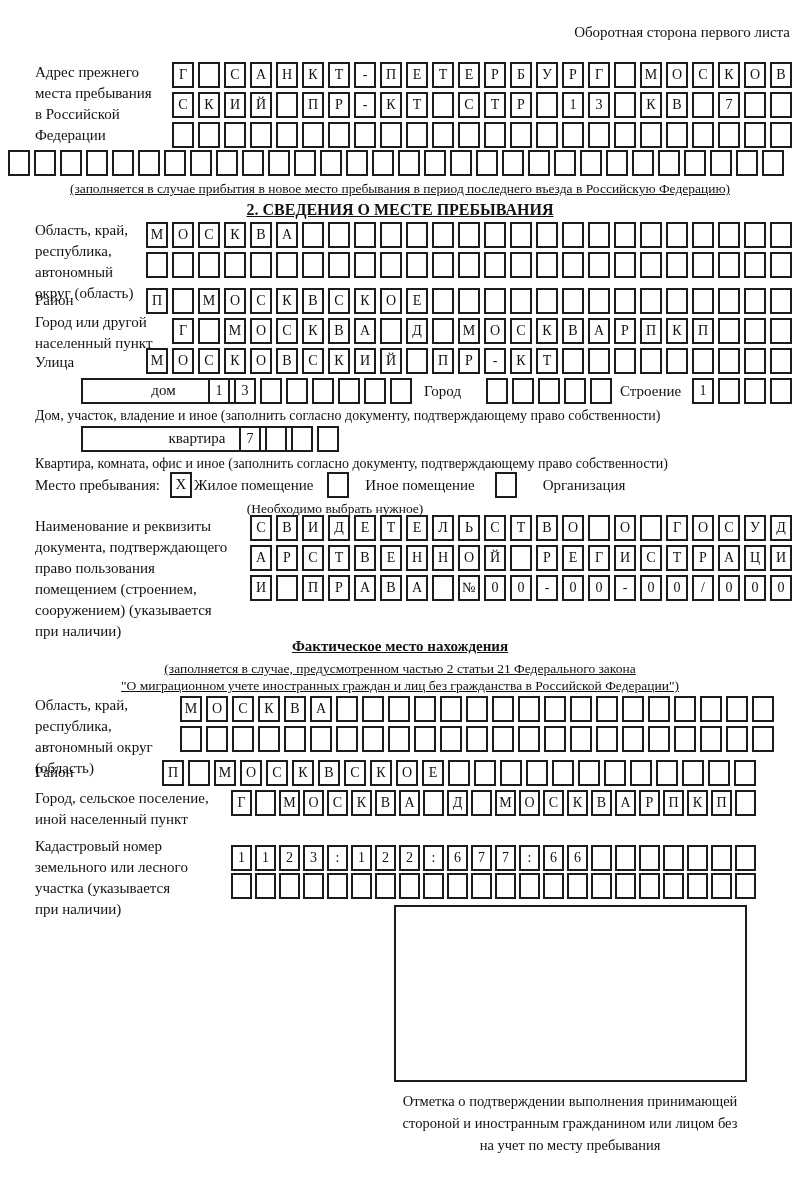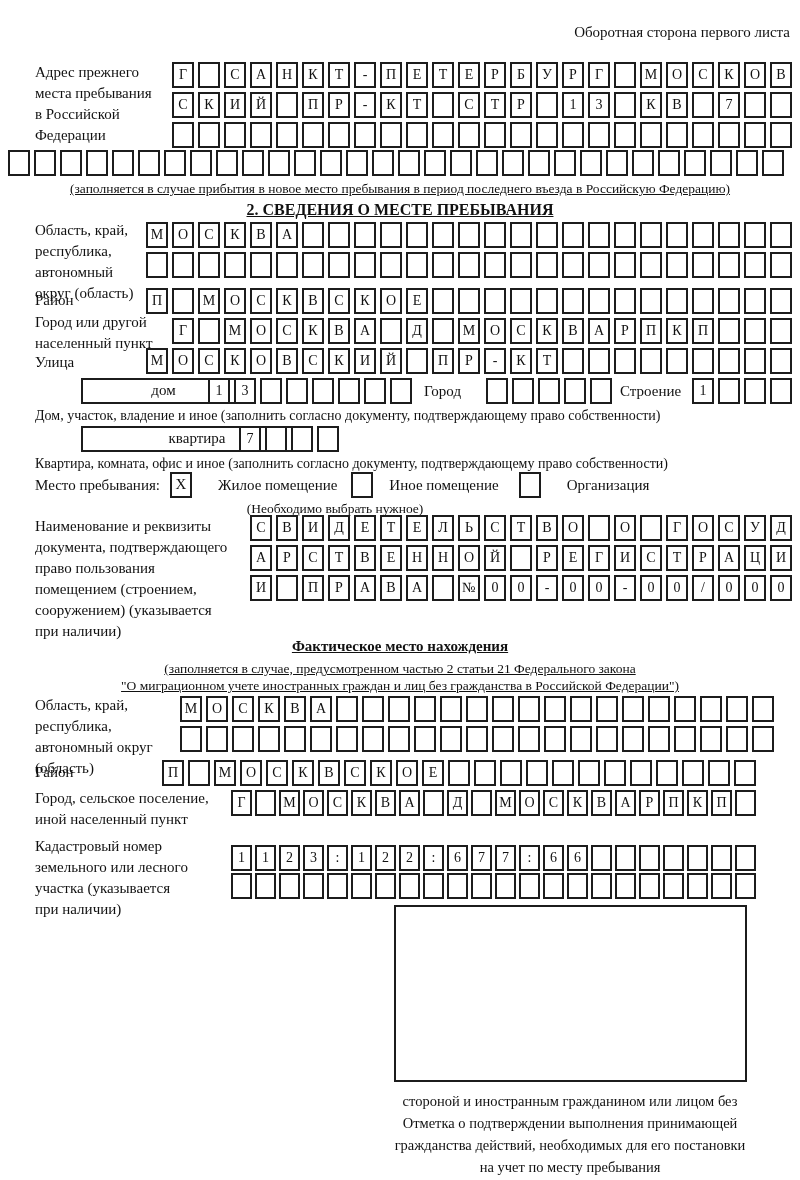--- a/index.html
+++ b/index.html
@@ -333,21 +333,21 @@
       <span class="cell">7</span>
       <span class="cell"></span>
       <span class="cell"></span>
       <span class="cell"></span>
     </div>
   <div class="abs note" style="top:455px;left:35px;font-size:14px;">Квартира, комната, офис и иное (заполнить согласно документу, подтверждающему право собственности)</div>
 
   <div class="abs stayrow" style="top:472px;left:35px;">
     <span>Место пребывания:</span>
     <span class="chk" style="margin-left:10px;">X</span>
-    <span style="margin-left:26px;">Жилое помещение</span>
+    <span style="margin-left:2px;">Жилое помещение</span>
     <span class="chk" style="margin-left:14px;"></span>
     <span style="margin-left:16px;">Иное помещение</span>
     <span class="chk" style="margin-left:20px;"></span>
     <span style="margin-left:26px;">Организация</span>
   </div>
   <div class="abs note" style="top:500px;left:35px;width:600px;text-align:center;">(Необходимо выбрать нужное)</div>
 
   <div class="abs lbl" style="top:516px;left:35px;width:210px;">
       <div>Наименование и реквизиты</div>
       <div>документа, подтверждающего</div>
@@ -593,19 +593,18 @@
       <span class="cell"></span>
       <span class="cell"></span>
       <span class="cell"></span>
       <span class="cell"></span>
       <span class="cell"></span>
       <span class="cell"></span>
     </div>
 
   <div class="abs bigbox" style="top:905px;left:394px;width:353px;height:177px;"></div>
   <div class="abs cap" style="top:1090px;left:350px;width:440px;">
+      <div>Отметка о подтверждении выполнения принимающей</div>
       <div>стороной и иностранным гражданином или лицом без</div>
-      <div>Отметка о подтверждении выполнения принимающей</div>
-      <div>гражданства действий, необходимых для его постановки</div>
       <div>на учет по месту пребывания</div>
     </div>
 
 </div>
 
 </body></html>

